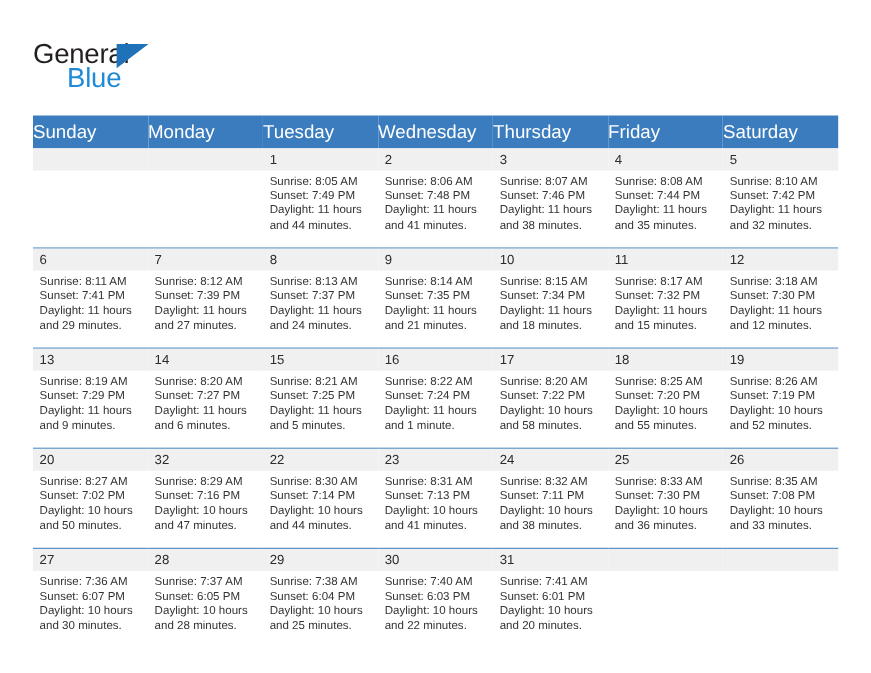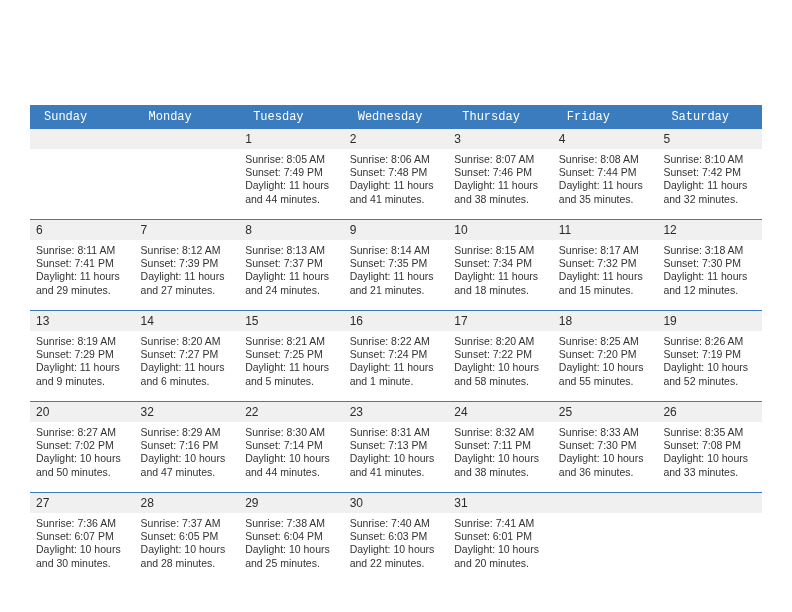--- a/index.html
+++ b/index.html
@@ -92,27 +92,26 @@
     position: absolute;
     left: 30px;
     top: 105px;
     width: 732px;
     border-collapse: collapse;
     table-layout: fixed;
   }
   .calendar th {
     background: #3a7cbe;
     color: #ffffff;
-    font-size: 12px;
+    font-size: 17px;
     font-weight: 400;
     text-align: left;
-    padding: 5px 0 5px 14px;
+    padding: 5px 0 5px 0;
     height: 11px;
     border: none;
-    font-family: Liberation Mono, monospace;
   }
   .calendar td {
     vertical-align: top;
     padding: 0;
     border: none;
     width: 104.5px;
     height: 90px;
     background: #ffffff;
   }
   .calendar tbody tr {
@@ -156,20 +155,25 @@
     white-space: normal;
   }
 </style>
 </head>
 <body>
 
 <div class="page">
 
   <div class="header">
 
+    <div class="brand">
+      <span class="brand-general">General</span>
+      <span class="brand-triangle"></span>
+      <span class="brand-blue">Blue</span>
+    </div>
 
 
   </div>
 
   <table class="calendar">
     <thead>
       <tr>
         <th>Sunday</th>
         <th>Monday</th>
         <th>Tuesday</th>

